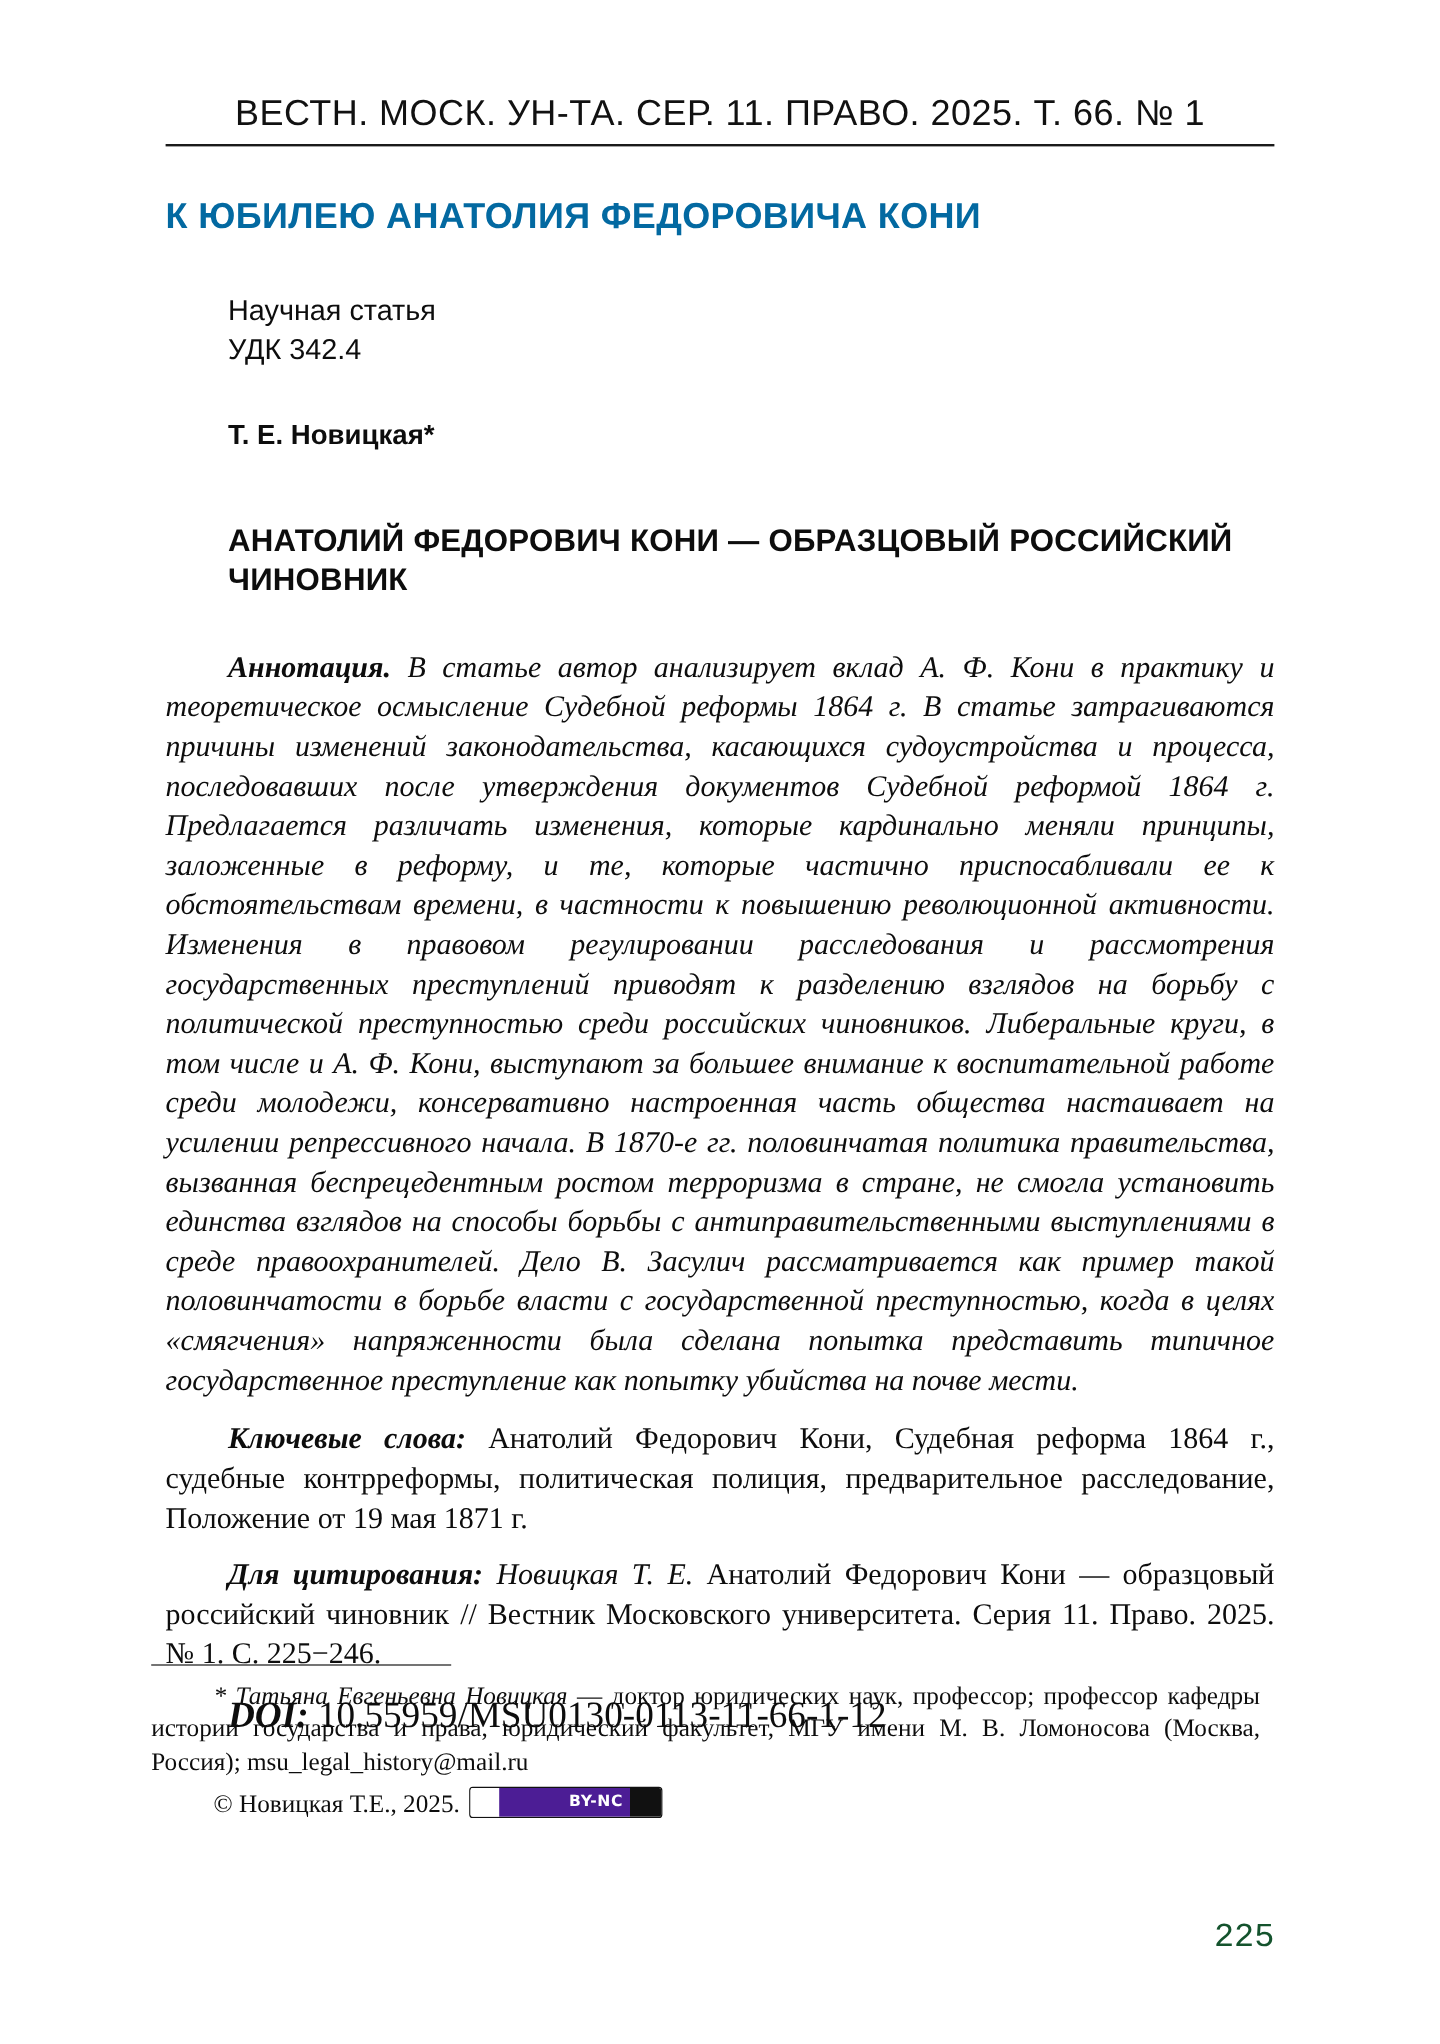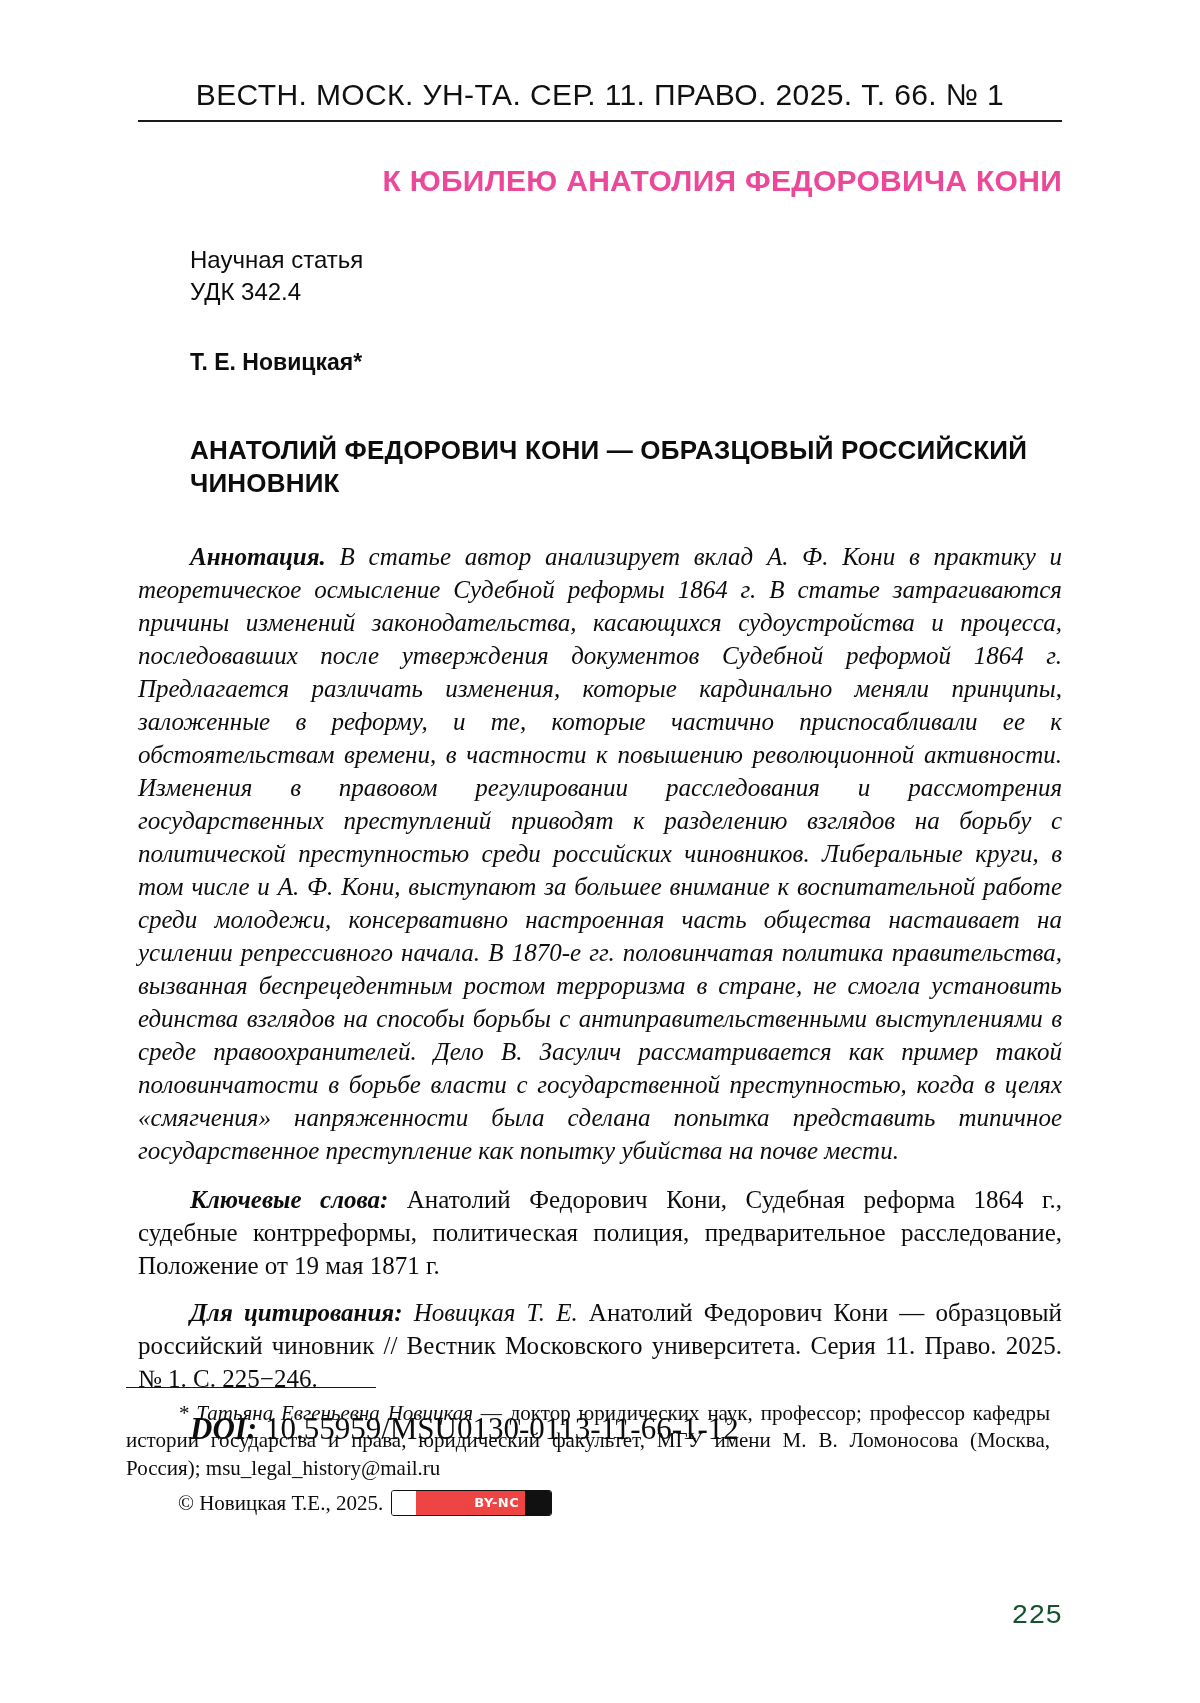--- a/index.html
+++ b/index.html
@@ -34,24 +34,24 @@
   }
   .rule {
     border: 0;
     border-top: 2px solid #1a1a1a;
     margin: 0 0 42px 0;
     width: 100%;
   }
   .section-title {
     font-family: "Liberation Sans", sans-serif;
     font-size: 30px;
-    text-align: right;
+    text-align: left;
     letter-spacing: 0.3px;
     margin: 0 0 46px 0;
-    color: #ec4899;
+    color: #0369a1;
   }
   .meta {
     font-family: "Liberation Sans", sans-serif;
     font-size: 24px;
     line-height: 1.35;
     margin: 0 0 40px 0;
     padding-left: 52px;
   }
   .author {
     font-family: "Liberation Sans", sans-serif;
@@ -138,21 +138,21 @@
   }
   .footnote .it {
     font-style: italic;
   }
   .copyright {
     font-size: 21px;
     line-height: 1.35;
     margin: 6px 0 0 0;
     text-indent: 52px;
     display: flex;
-    align-items: center;
+    align-items: flex-start;
     gap: 8px;
   }
   .copyright .ctext { white-space: pre; }
   .cc-badge {
     display: inline-flex;
     align-items: stretch;
     height: 24px;
     border: 1px solid #111;
     background: #fff;
     border-radius: 3px;
@@ -164,21 +164,21 @@
     width: 24px;
     background: #fff;
     color: #111;
     font-size: 14px;
     display: flex;
     align-items: center;
     justify-content: center;
     font-weight: bold;
   }
   .cc-badge .cc-label {
-    background: #ef4444;
+    background: #4c1d95;
     color: #fff;
     font-size: 13px;
     font-weight: bold;
     padding: 0 6px;
     display: flex;
     align-items: center;
     letter-spacing: 0.5px;
   }
   .cc-badge .cc-tail {
     background: #111;

